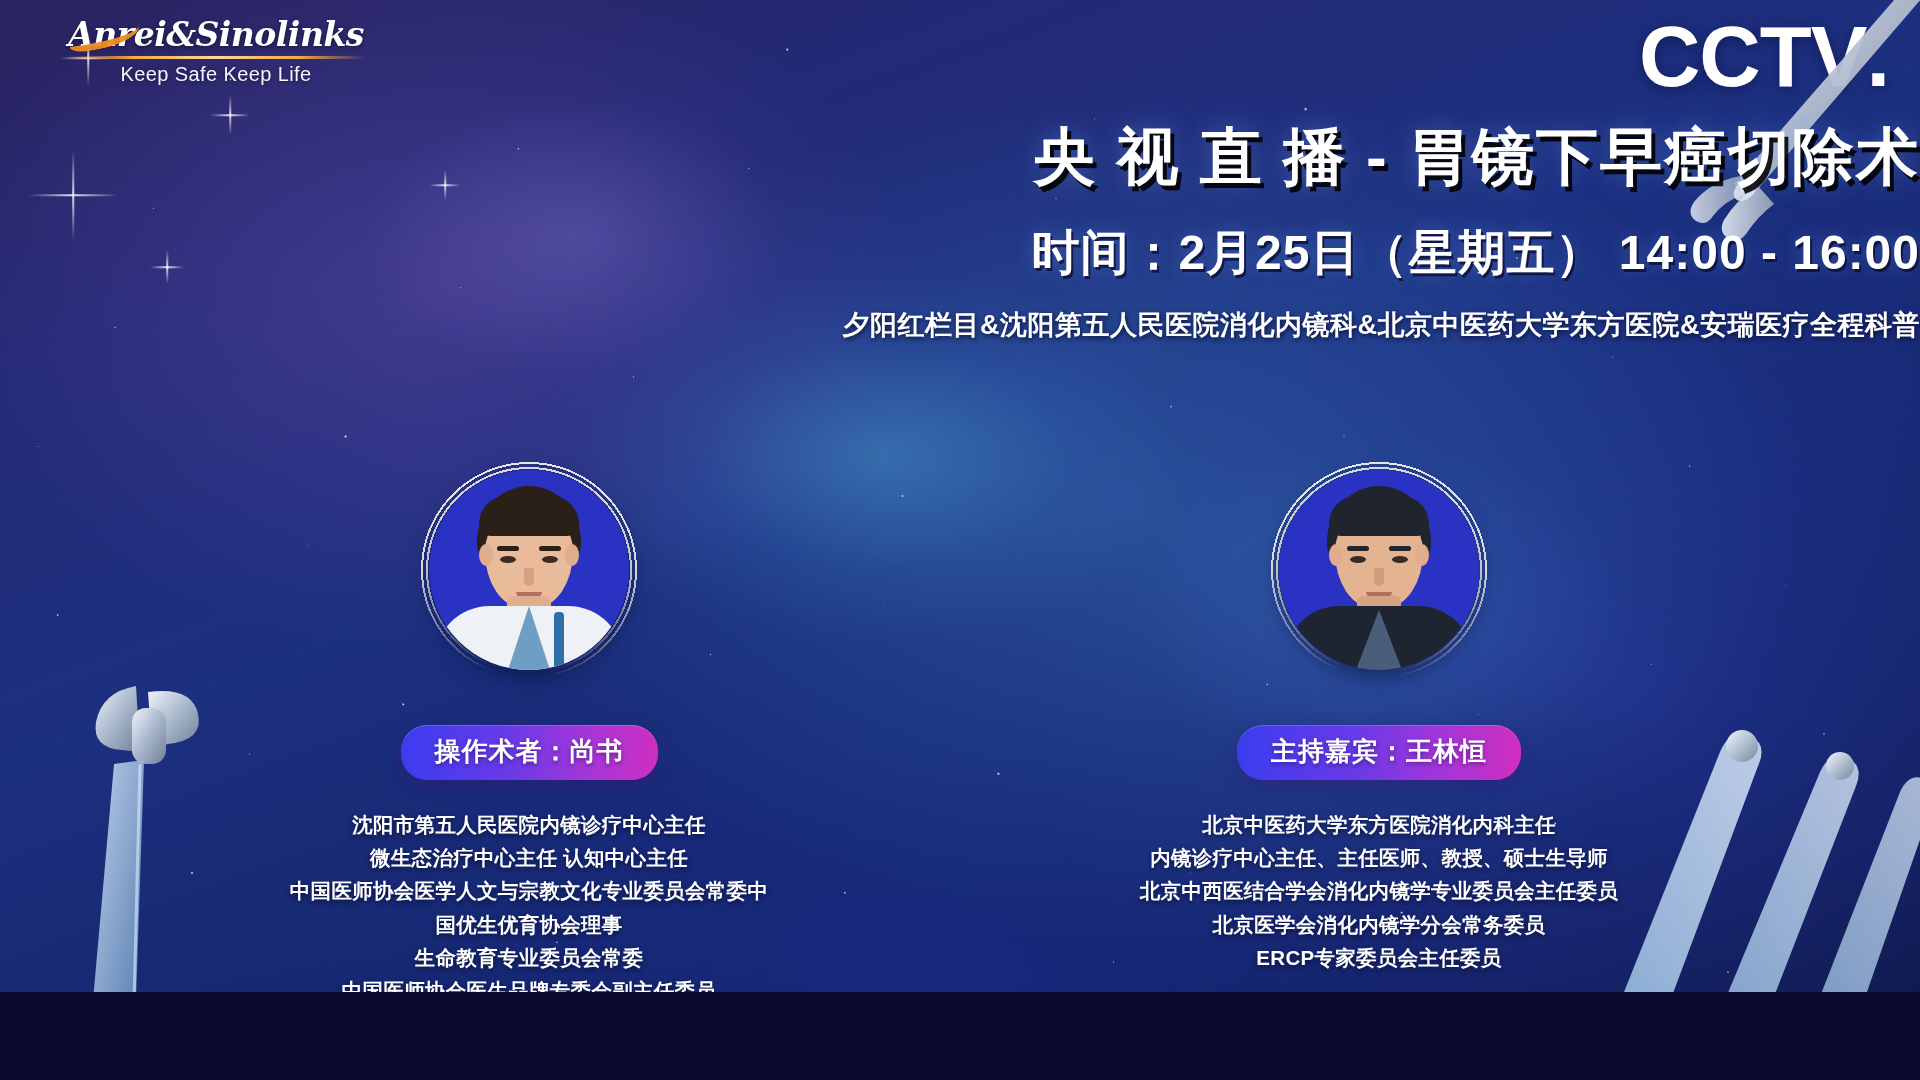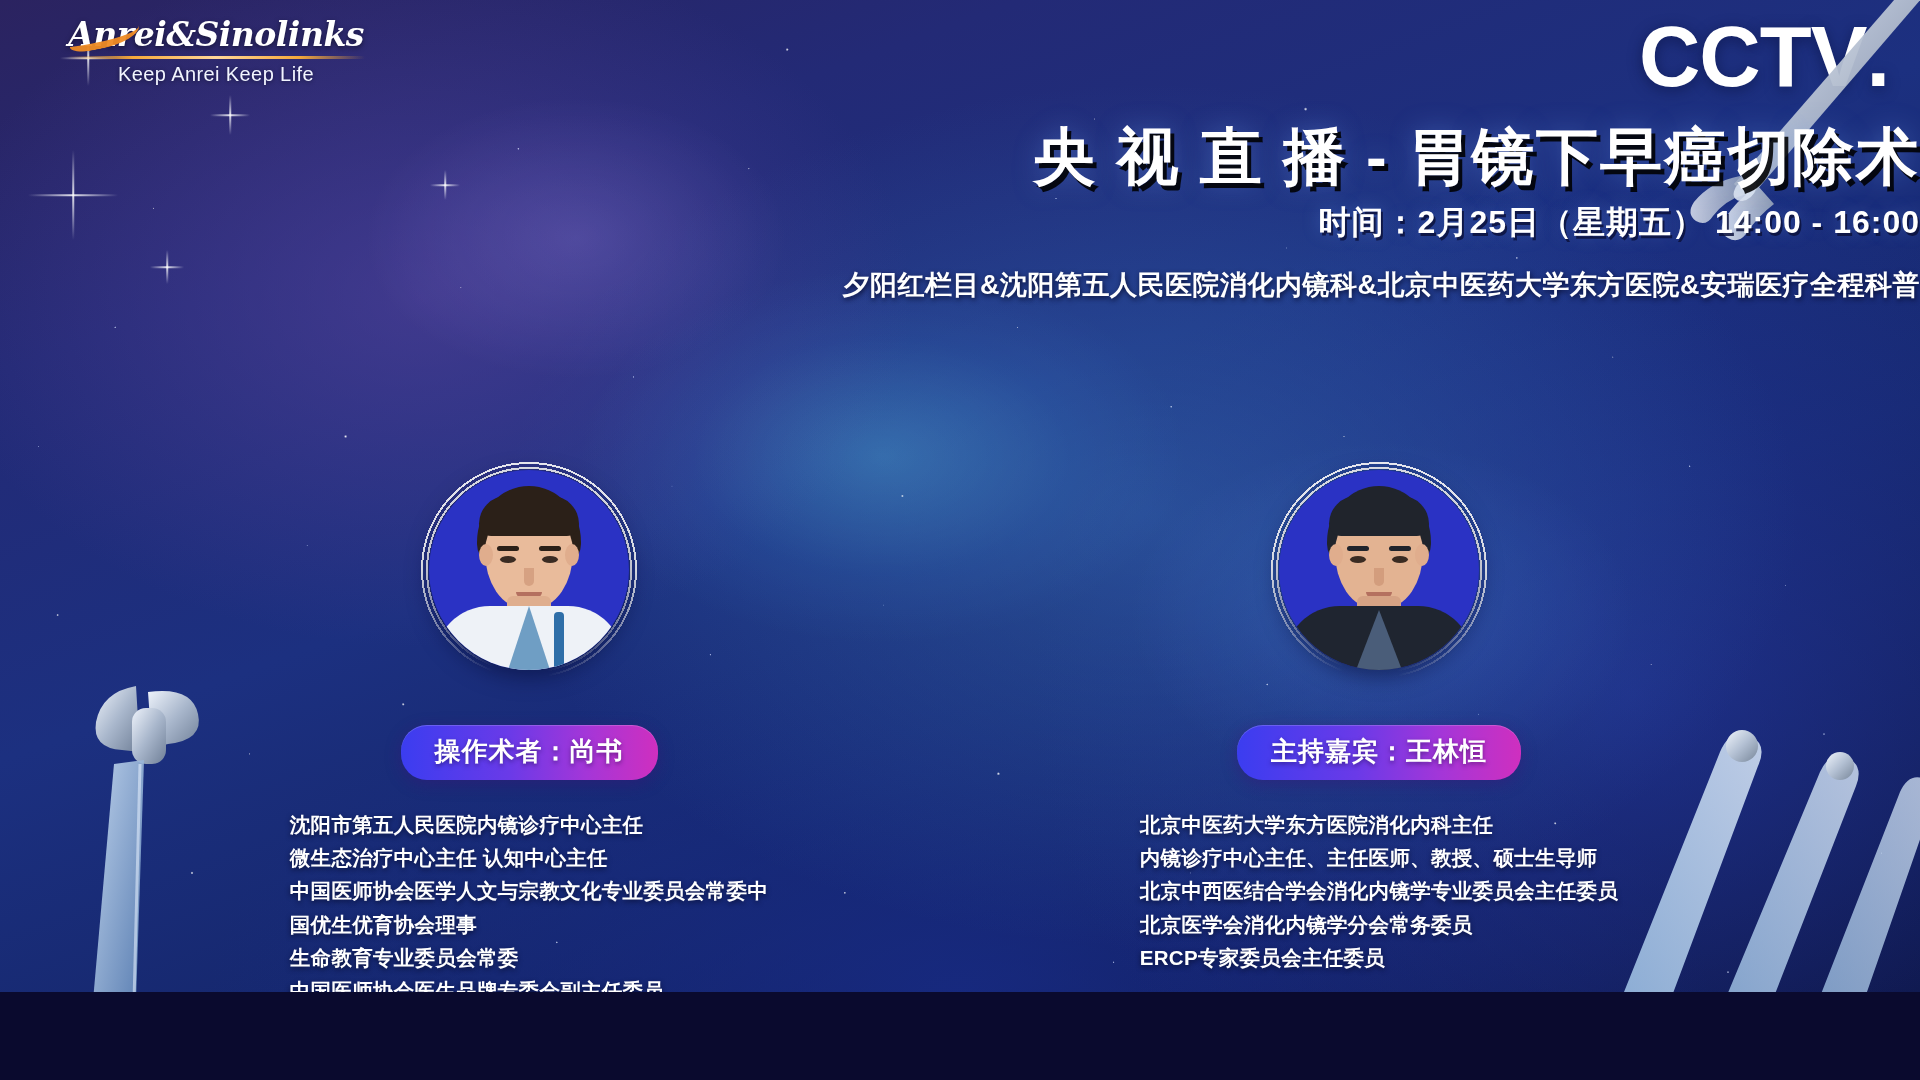--- a/index.html
+++ b/index.html
@@ -133,22 +133,22 @@
   .scope { position:absolute; pointer-events:none; }
 
   
   .titles { position:absolute; left:0; right:0; top:120px; text-align:right; }
   .main-title {
     font-size:62px; font-weight:bold; color:#ffffff; letter-spacing:2px;
     line-height:1.18;
     text-shadow: 4px 5px 0 rgba(0,0,0,.88), 0 0 26px rgba(120,170,255,.35);
   }
   .sub-time {
-    margin-top:8px;
-    font-size:32px; font-weight:bold; color:#ffffff; letter-spacing:1px;
+    margin-top:28px;
+    font-size:48px; font-weight:bold; color:#ffffff; letter-spacing:1px;
     text-shadow: 2px 3px 0 rgba(12,18,60,.85), 0 0 18px rgba(120,170,255,.3);
   }
   .org-line {
     margin-top:22px;
     font-size:27px; font-weight:bold; color:#ffffff; letter-spacing:.5px;
     text-shadow: 1px 2px 5px rgba(8,12,45,.9);
   }
 
   
   .people {
@@ -190,21 +190,21 @@
   .badge {
     margin-top:55px;
     padding:9px 34px 11px; border-radius:26px;
     font-size:26px; font-weight:bold; color:#fff; letter-spacing:1px;
     white-space:nowrap;
     background:linear-gradient(90deg,#3b3df0 0%, #6a3ae8 42%, #a436d8 72%, #cf2fbf 100%);
     box-shadow:0 4px 16px rgba(60,20,120,.45), inset 0 1px 0 rgba(255,255,255,.18);
     text-shadow:0 2px 4px rgba(30,10,70,.5);
   }
 
-  .creds { margin-top:28px; }
+  .creds { margin-top:28px; text-align:center; }
   .creds .line {
     font-size:20.5px; font-weight:bold; color:#ffffff; line-height:1.62;
     letter-spacing:.3px; white-space:nowrap;
     text-shadow:0 2px 5px rgba(8,14,50,.85);
   }
 </style>
 </head>
 <body>
 
 <div id="poster">
@@ -216,21 +216,21 @@
   <div class="sparkle" style="left:60px;  top:30px;  width:56px; height:56px;"></div>
   <div class="sparkle" style="left:28px;  top:150px; width:90px; height:90px;"></div>
   <div class="sparkle" style="left:210px; top:95px;  width:40px; height:40px;"></div>
   <div class="sparkle" style="left:150px; top:250px; width:34px; height:34px;"></div>
   <div class="sparkle" style="left:430px; top:170px; width:30px; height:30px;"></div>
 
   <div class="brand-logo">
     <div class="swoosh"></div>
     <div class="wordmark">Anrei&amp;Sinolinks</div>
     <div class="rule"></div>
-    <div class="tagline">Keep Anrei Keep Life</div>
+    <div class="tagline">Keep Safe Keep Life</div>
   </div>
 
   <div class="cctv-logo">
     <span>CCTV</span><span class="dot">.</span>
   </div>
 
   <svg class="scope" style="right:0px; top:-10px; width:330px; height:290px;" viewBox="0 0 330 290">
     <defs>
       <linearGradient id="mg1" x1="0" y1="0" x2="1" y2="1">
         <stop offset="0" stop-color="#f2f5fa"></stop>

